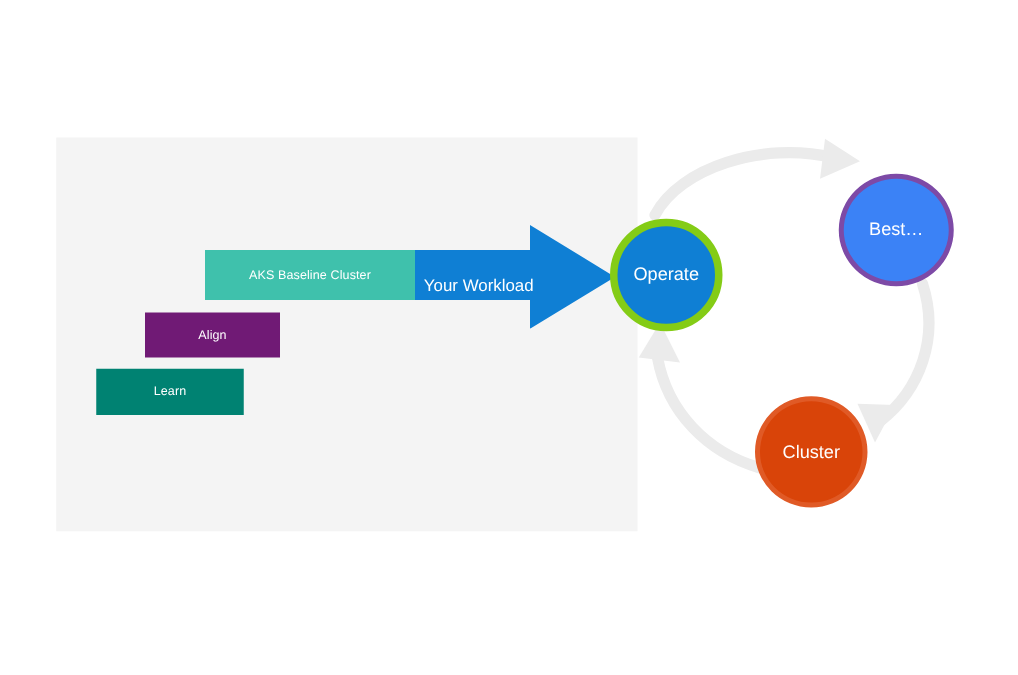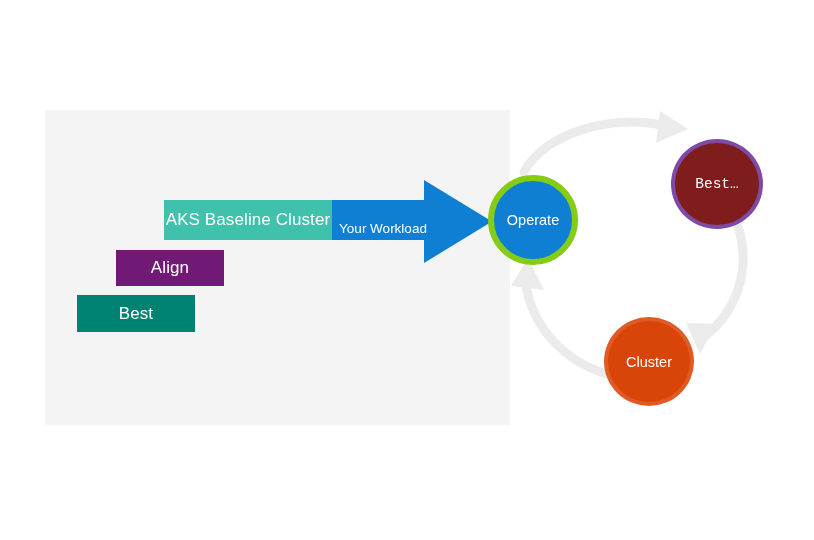--- a/index.html
+++ b/index.html
@@ -29,21 +29,21 @@
     background: #f4f4f4;
   }
 
   
   .bar {
     position: absolute;
     display: flex;
     align-items: center;
     justify-content: center;
     color: #ffffff;
-    font-size: 17px;
+    font-size: 10px;
     letter-spacing: .1px;
     white-space: nowrap;
   }
   .bar-learn {
     left: 77px;  top: 295px;  width: 118px; height: 37px;
   }
   .bar-align {
     left: 116px; top: 250px;  width: 108px; height: 36px;
   }
   .bar-aks {
@@ -96,39 +96,38 @@
     white-space: nowrap;
     box-sizing: border-box;
   }
   .node-operate {
     left: 488px; top: 175px; width: 90px; height: 90px;
     background: #0f7fd4;
     border: 6px solid #84cc16;
   }
   .node-best {
     left: 671px; top: 139px; width: 92px; height: 90px;
-    background: #7f1d1d;
+    background: #3b82f6;
     border: 4px solid #7d4aa6;
-    font-family: Liberation Mono, monospace;
   }
   .node-iterate {
     left: 604px; top: 317px; width: 90px; height: 89px;
     background: #d94409;
     border: 4px solid #e05a26;
   }
 </style>
 </head>
 <body>
 
 <div id="canvas">
 
   <div class="gray-panel"></div>
 
   <div class="bar bar-learn" style="background:#008272">
-    <span>Best</span>
+    <span>Learn</span>
   </div>
 
   <div class="bar bar-align" style="background:#701a75">
     <span>Align</span>
   </div>
 
   <div class="bar bar-aks" style="background:#3fc1ac">
     <span>AKS Baseline Cluster</span>
   </div>
 

